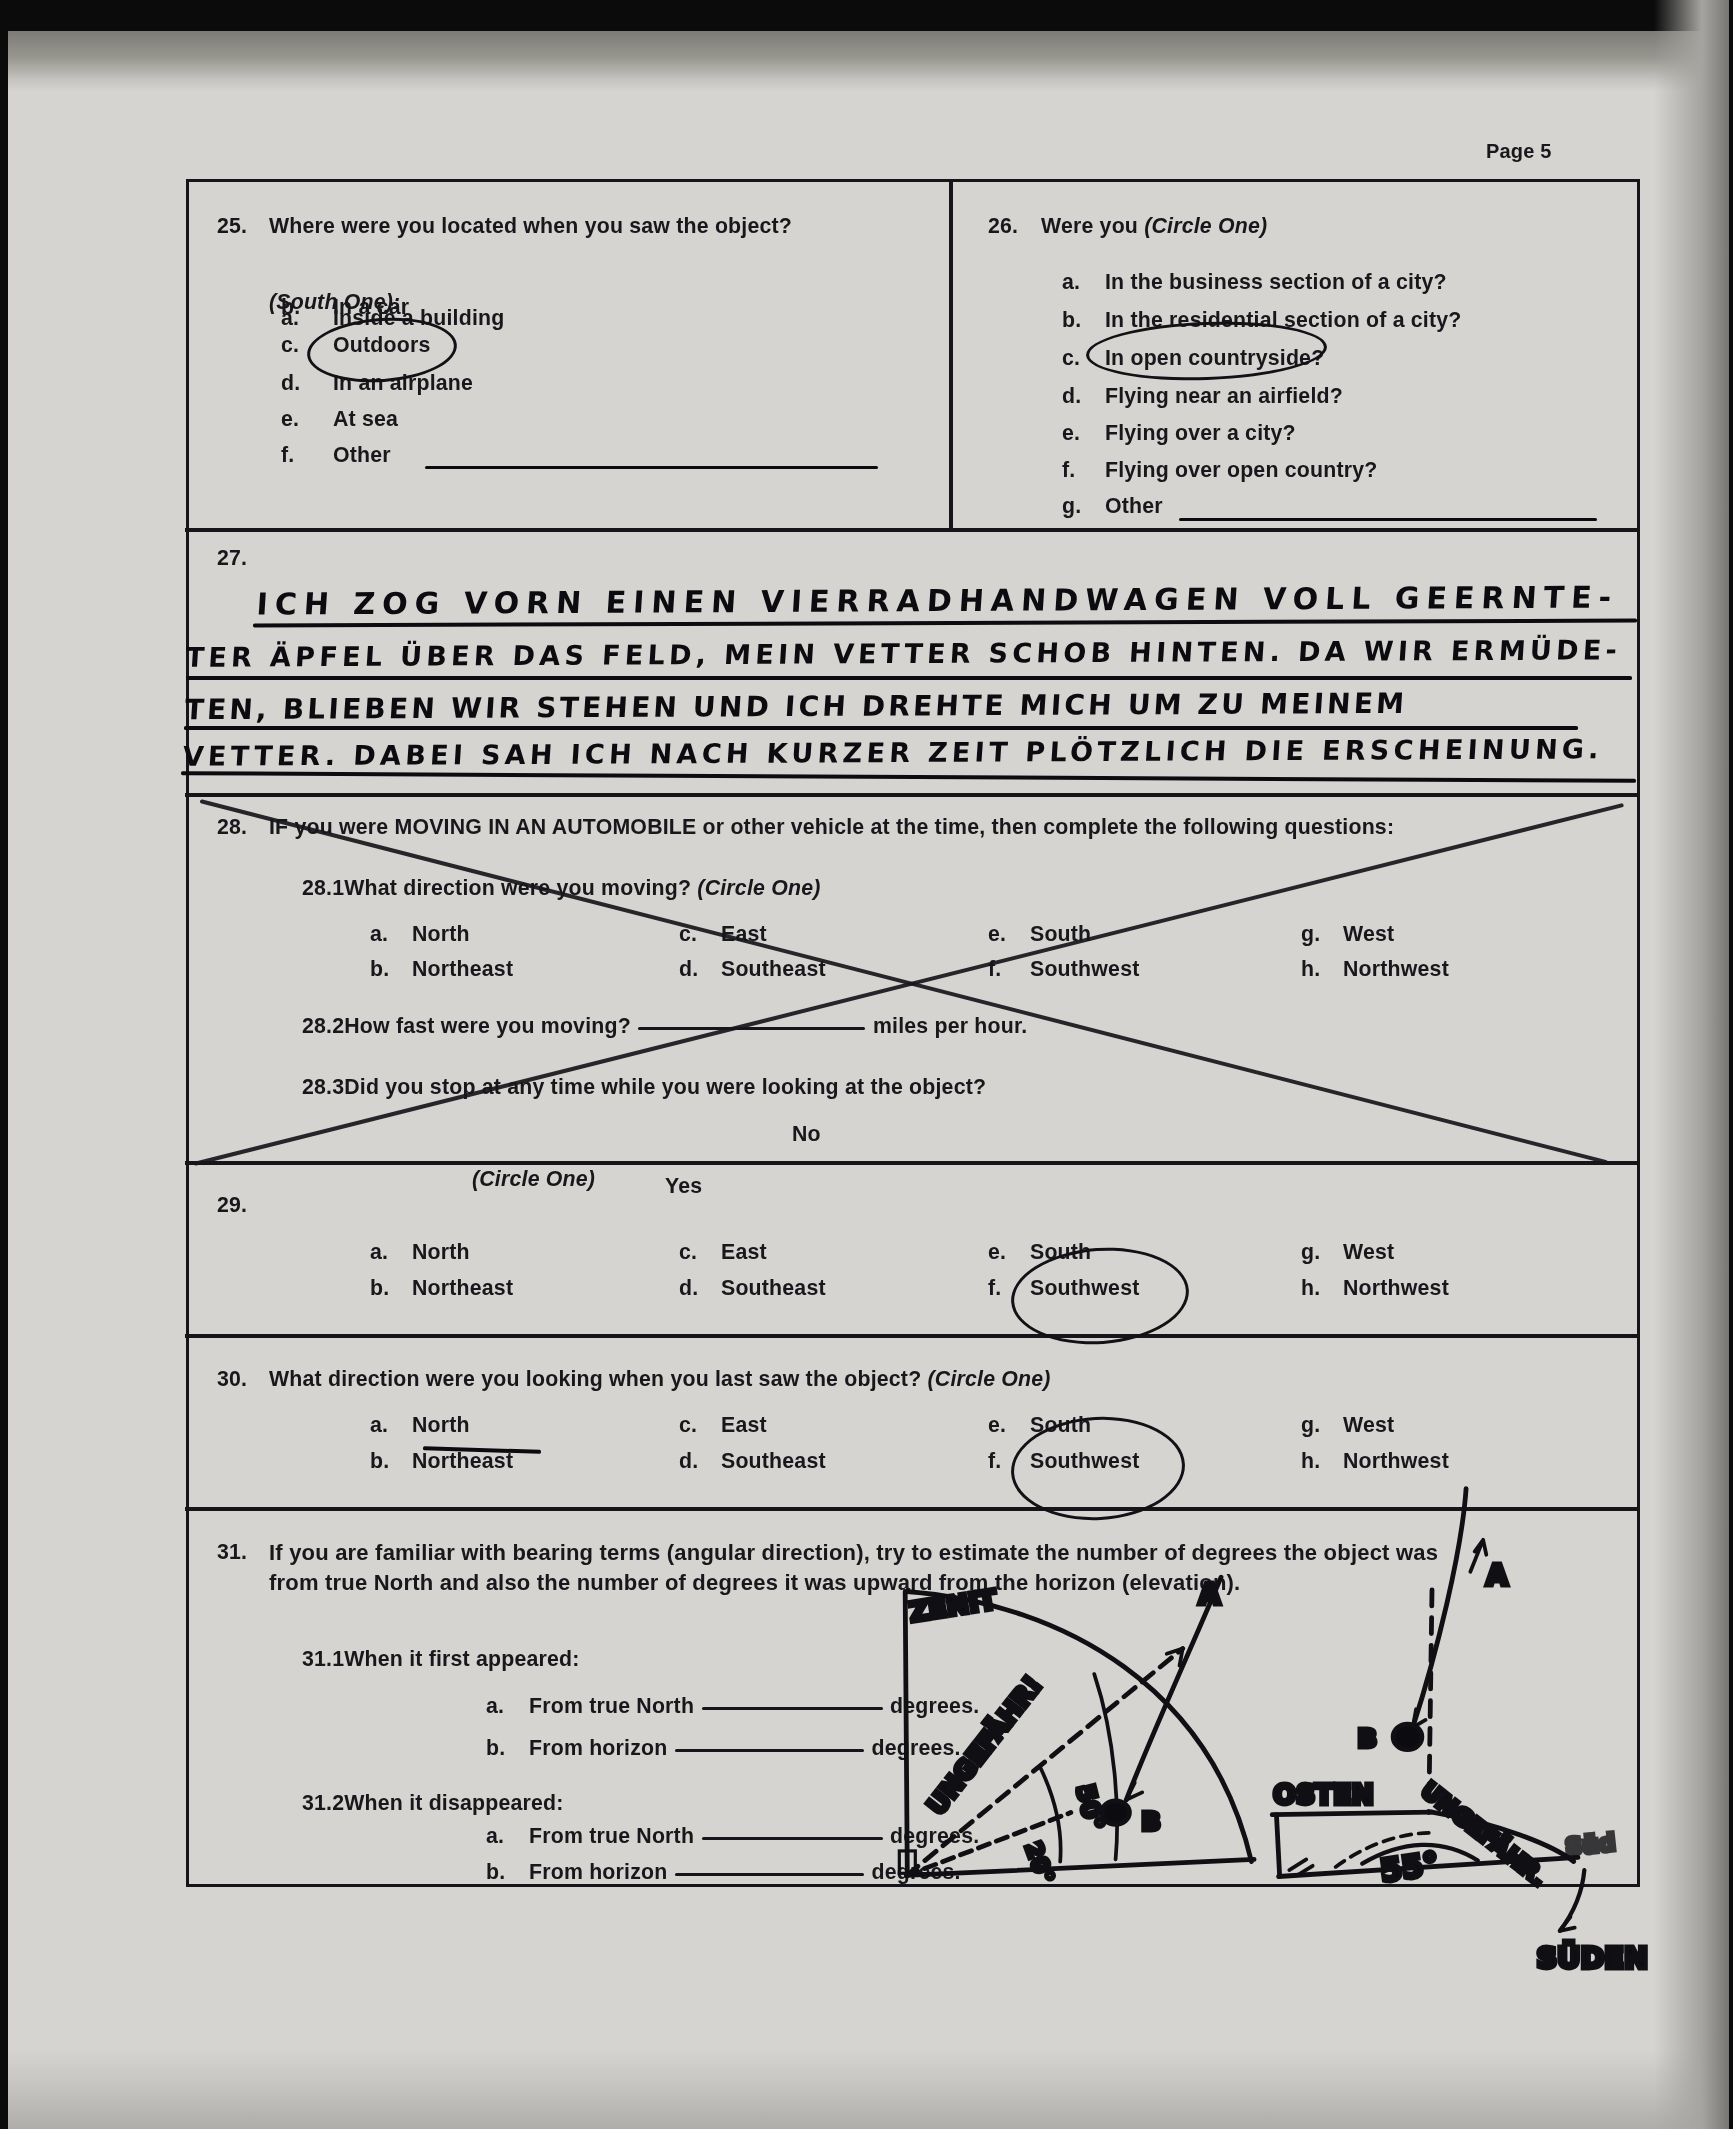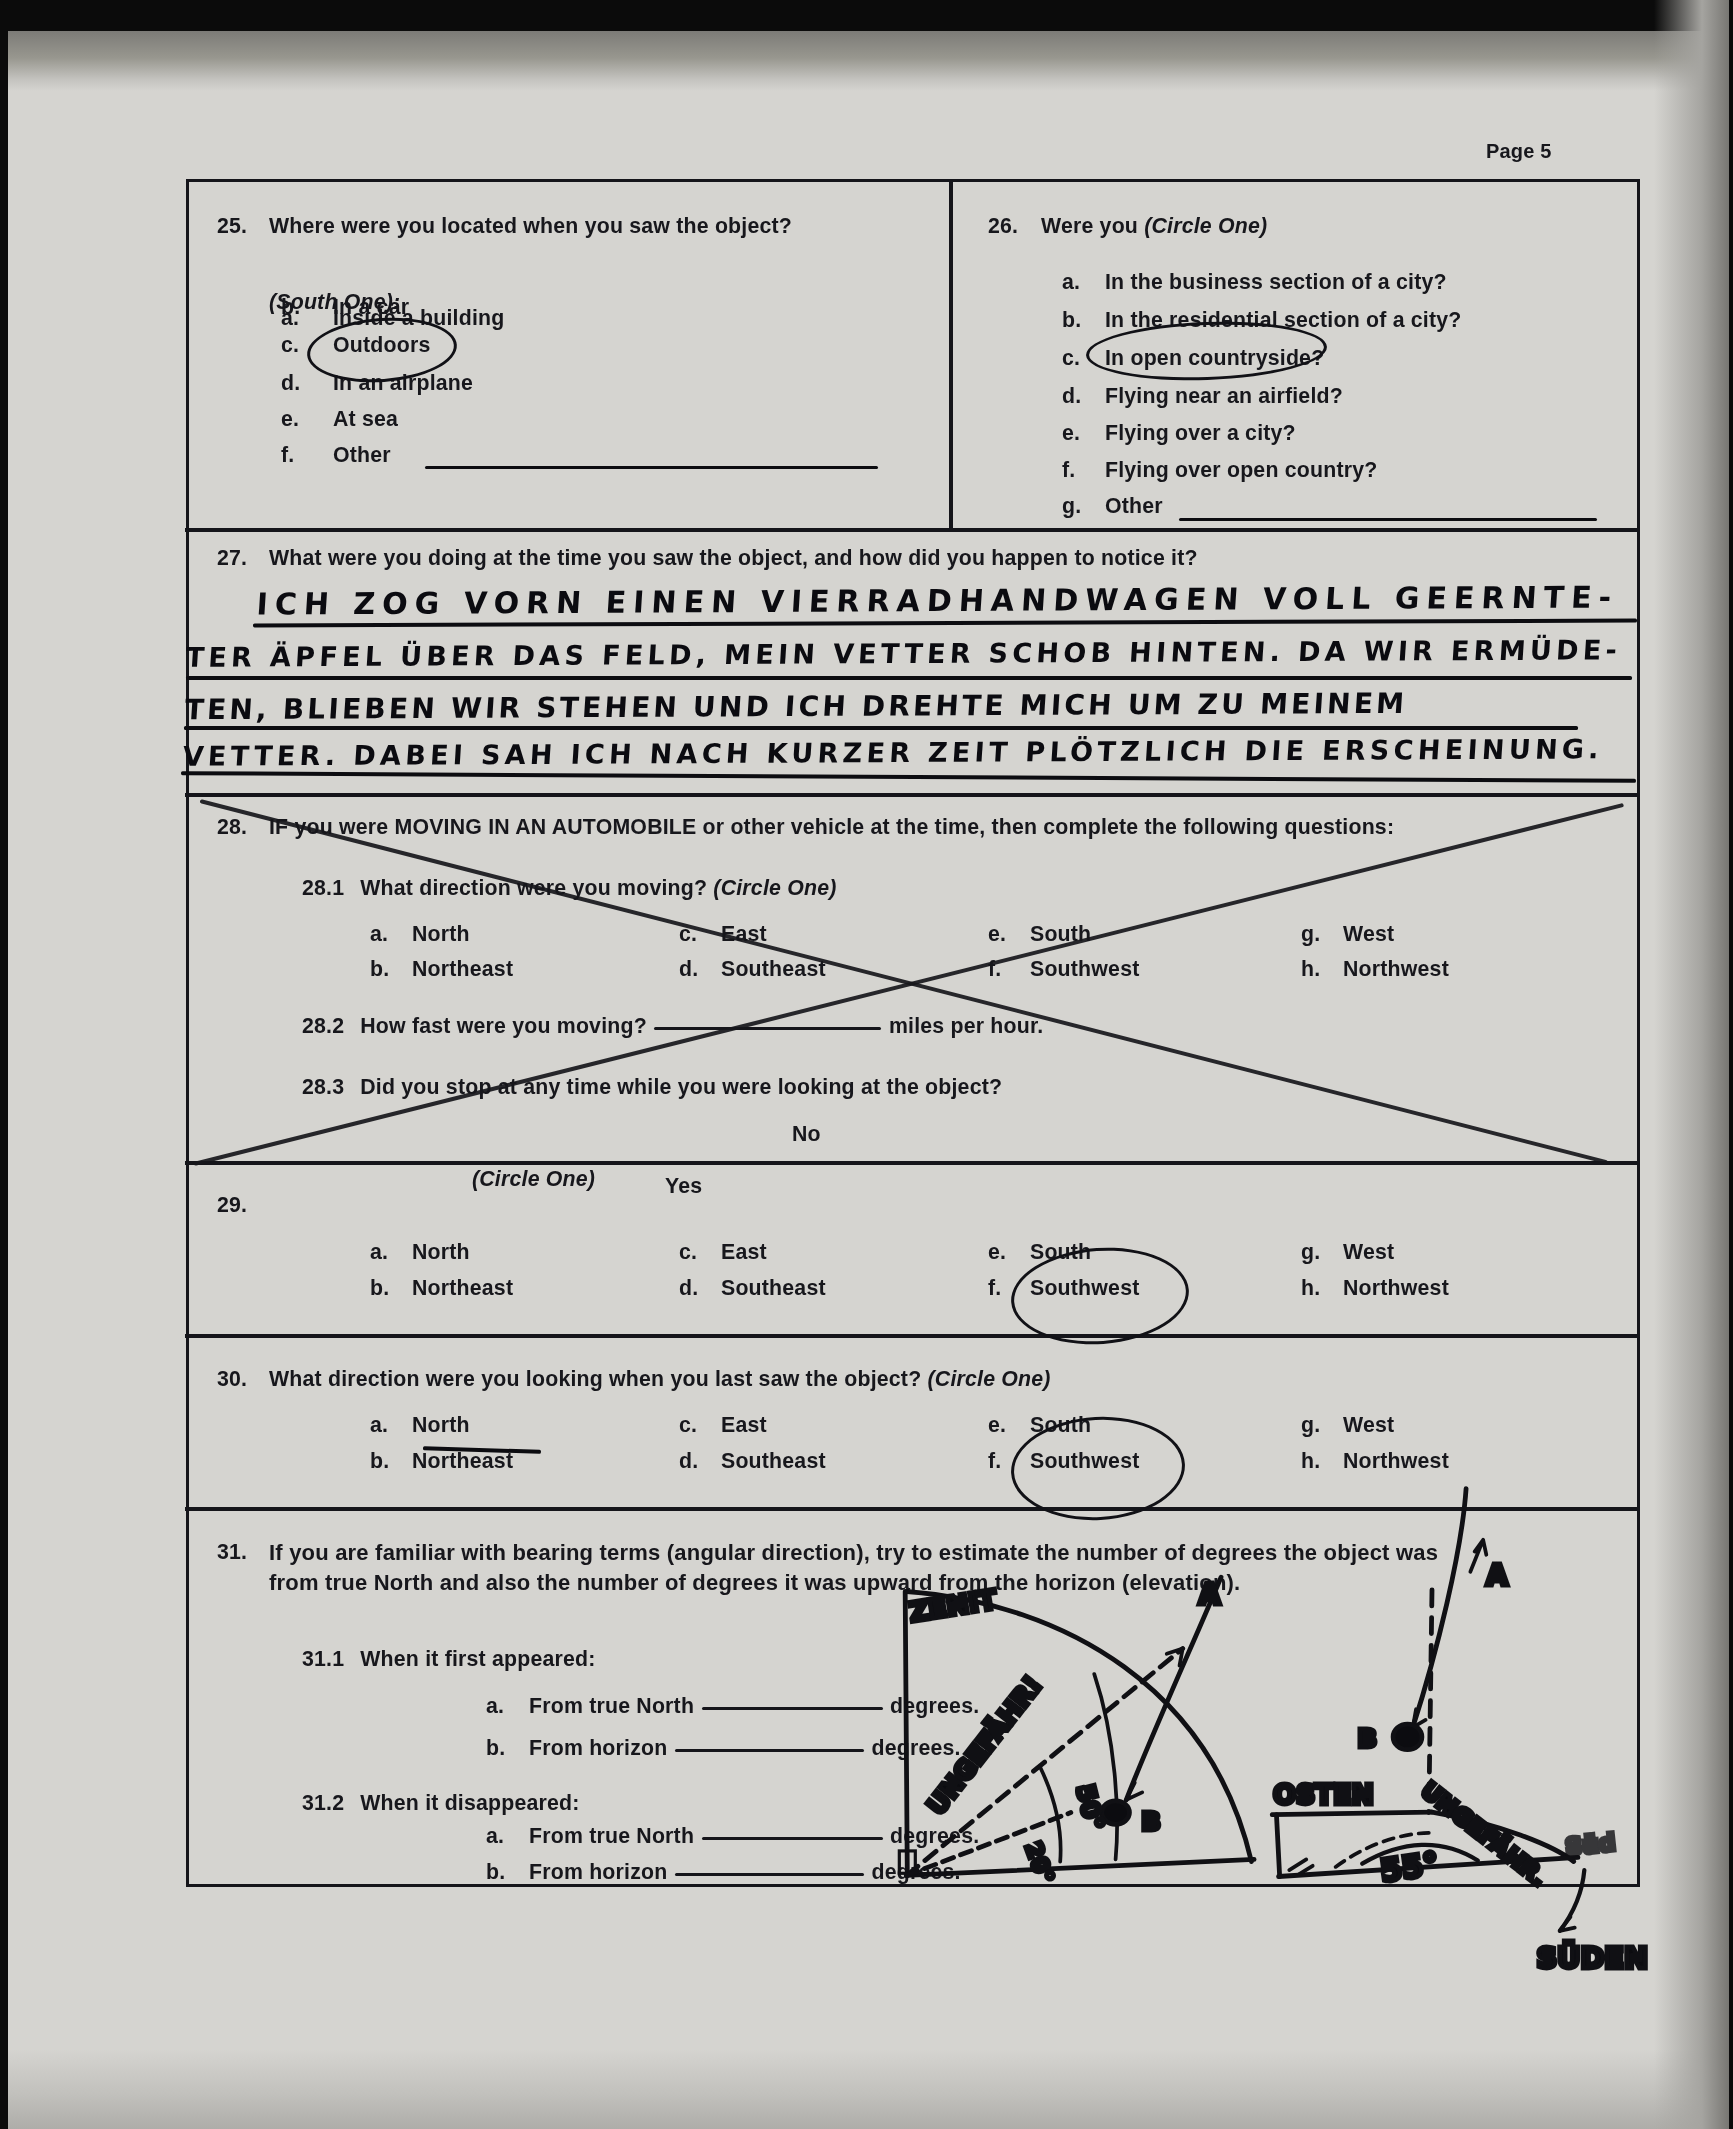--- a/index.html
+++ b/index.html
@@ -11,21 +11,21 @@
     background:linear-gradient(180deg,#d5d4d0 0%,#c2c1bd 55%,#aeada9 100%);}
   .shade-right{position:absolute;top:0;right:0;width:80px;height:100%;
     background:linear-gradient(90deg,rgba(213,212,208,0) 0%,#a5a4a0 60%,#6f6e6a 100%);}
   .edge-right{position:absolute;top:0;right:0;width:5.3px;height:100%;background:#0b0b0b;}
   .t{position:absolute;font-family:"Liberation Sans",sans-serif;color:#17171c;
      font-size:21.3px;font-weight:700;white-space:nowrap;letter-spacing:0.2px;}
   .it{font-style:italic;margin-top:45px;}
   .k{display:inline-block;min-width:52px;}
   .k2{display:inline-block;min-width:43px;}
   .k3{display:inline-block;min-width:42px;}
-  .num{display:inline-block;margin-right:16px;}
+  .num{display:inline-block;}
   #ftable{position:absolute;left:186px;top:179px;width:1448px;height:1702px;
      border:3.7px solid #15151a;}
   .sep{position:absolute;left:-3.7px;width:1455px;height:3.7px;background:#15151a;}
   .vdiv{position:absolute;width:3.7px;background:#15151a;}
   .blank{display:inline-block;height:3.2px;background:#15151a;border-radius:1.6px;vertical-align:baseline;margin:0 7.5px 3.2px 7.5px;}
   .circle{position:absolute;border:3.7px solid #111116;border-radius:50%;}
   .hwline{position:absolute;font-family:"DejaVu Sans",sans-serif;font-weight:700;
      color:#0b0b10;white-space:nowrap;transform:skewX(-4deg) rotate(-.3deg);}
   .pline{position:absolute;height:3.7px;background:#0c0c10;border-radius:1.6px;}
   .xline{position:absolute;height:4.3px;background:#17171b;transform-origin:0 50%;border-radius:2.1px;opacity:.92;}
@@ -72,21 +72,20 @@
     <div class="t" style="left:873px;top:126px;"><span class="k2">b.</span><span>In the residential section of a city?</span></div>
     <div class="t" style="left:873px;top:164px;"><span class="k2">c.</span><span>In open countryside?</span></div>
     <div class="t" style="left:873px;top:202px;"><span class="k2">d.</span><span>Flying near an airfield?</span></div>
     <div class="t" style="left:873px;top:239px;"><span class="k2">e.</span><span>Flying over a city?</span></div>
     <div class="t" style="left:873px;top:276px;"><span class="k2">f.</span><span>Flying over open country?</span></div>
     <div class="t" style="left:873px;top:312px;"><span class="k2">g.</span><span>Other</span></div>
     <div class="pline" style="left:990px;top:336px;width:418px;height:3.2px;"></div>
     <div class="circle" style="left:897px;top:140px;width:235px;height:52px;transform:rotate(-2deg);border-width:3.2px;"></div>
 
     <div class="t" style="left:28px;top:364px;">27.</div>
-    <div class="t" style="left:80px;top:364px;">What were you doing at the time you saw the object, and how did you happen to notice it?</div>
     <div class="hwline" style="left:68px;top:401px;font-size:30px;letter-spacing:7px;">ICH ZOG VORN EINEN VIERRADHANDWAGEN VOLL GEERNTE-</div>
     <div class="pline" style="left:64px;top:439px;width:1384px;transform:rotate(-.2deg);"></div>
     <div class="hwline" style="left:-2.7px;top:456px;font-size:27px;letter-spacing:4.3px;">TER ÄPFEL ÜBER DAS FELD, MEIN VETTER SCHOB HINTEN. DA WIR ERMÜDE-</div>
     <div class="pline" style="left:-2.7px;top:494px;width:1446px;"></div>
     <div class="hwline" style="left:-4.3px;top:508px;font-size:28px;letter-spacing:3.2px;">TEN, BLIEBEN WIR STEHEN UND ICH DREHTE MICH UM ZU MEINEM</div>
     <div class="pline" style="left:-5.3px;top:544px;width:1394px;"></div>
     <div class="hwline" style="left:-6.4px;top:555px;font-size:27px;letter-spacing:4.3px;">VETTER. DABEI SAH ICH NACH KURZER ZEIT PLÖTZLICH DIE ERSCHEINUNG.</div>
     <div class="pline" style="left:-8px;top:593px;width:1455px;transform:rotate(.3deg);"></div>
 
     <div class="t" style="left:28px;top:633px;">28.</div>

